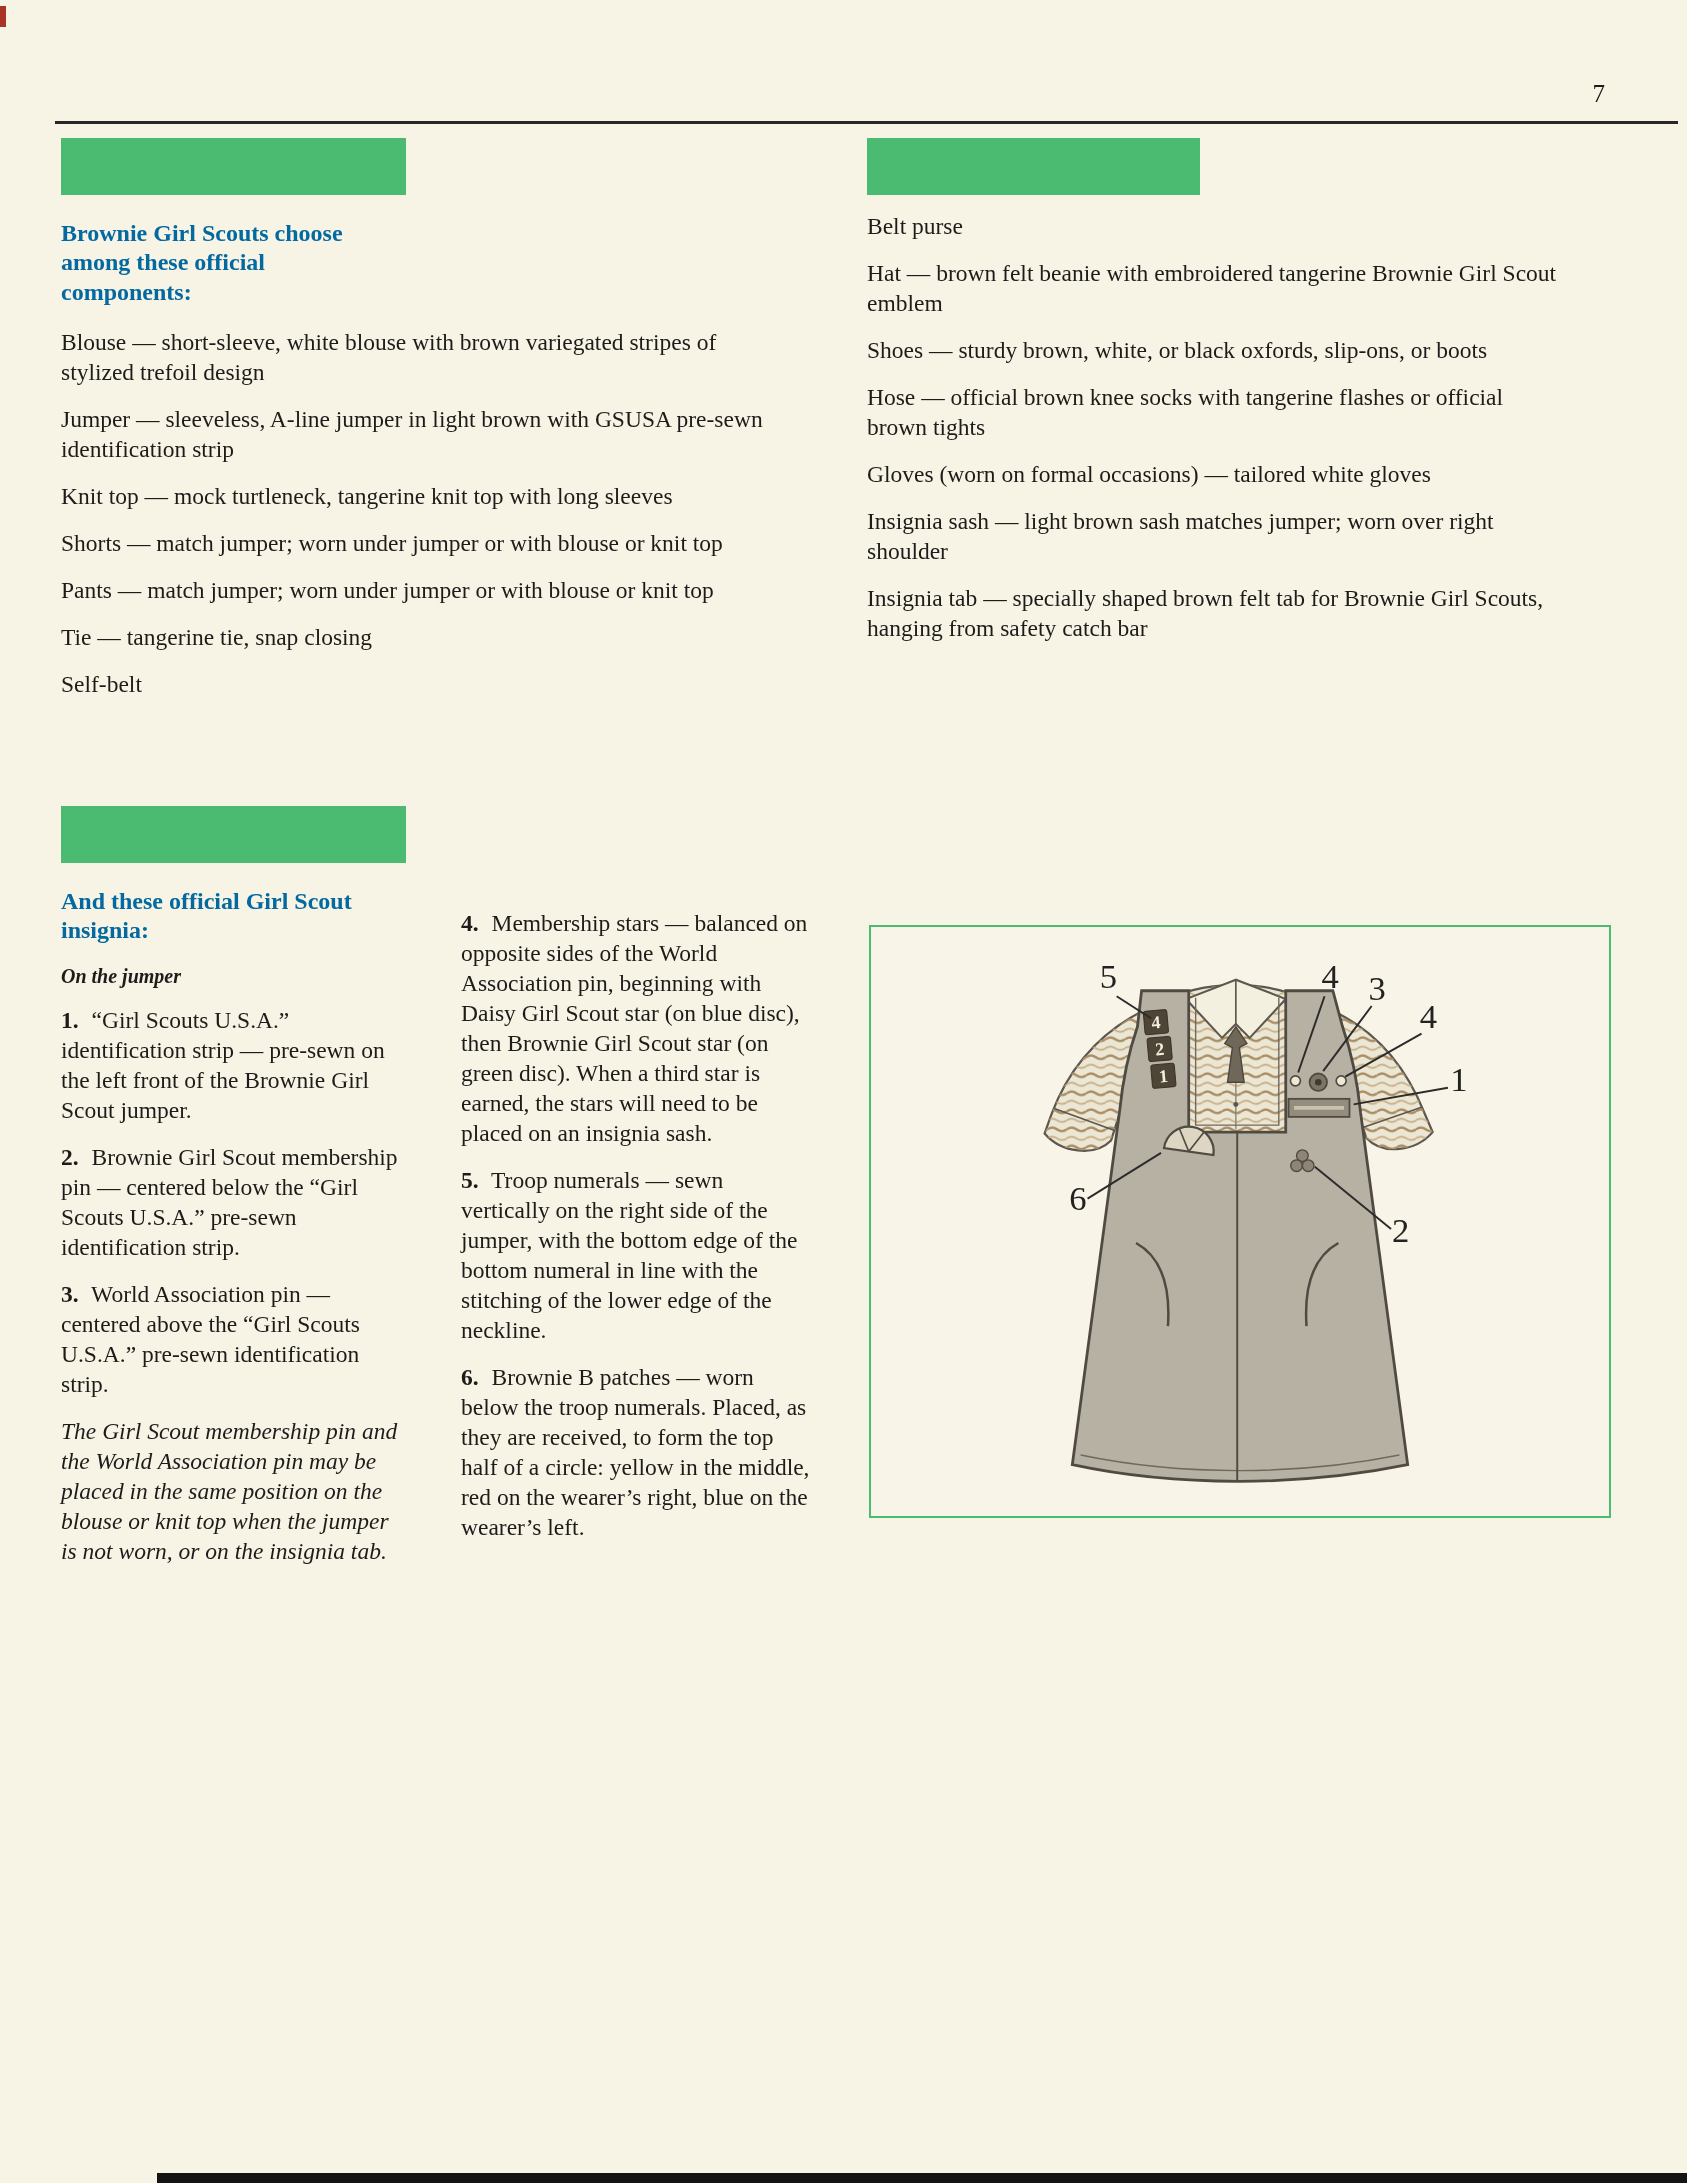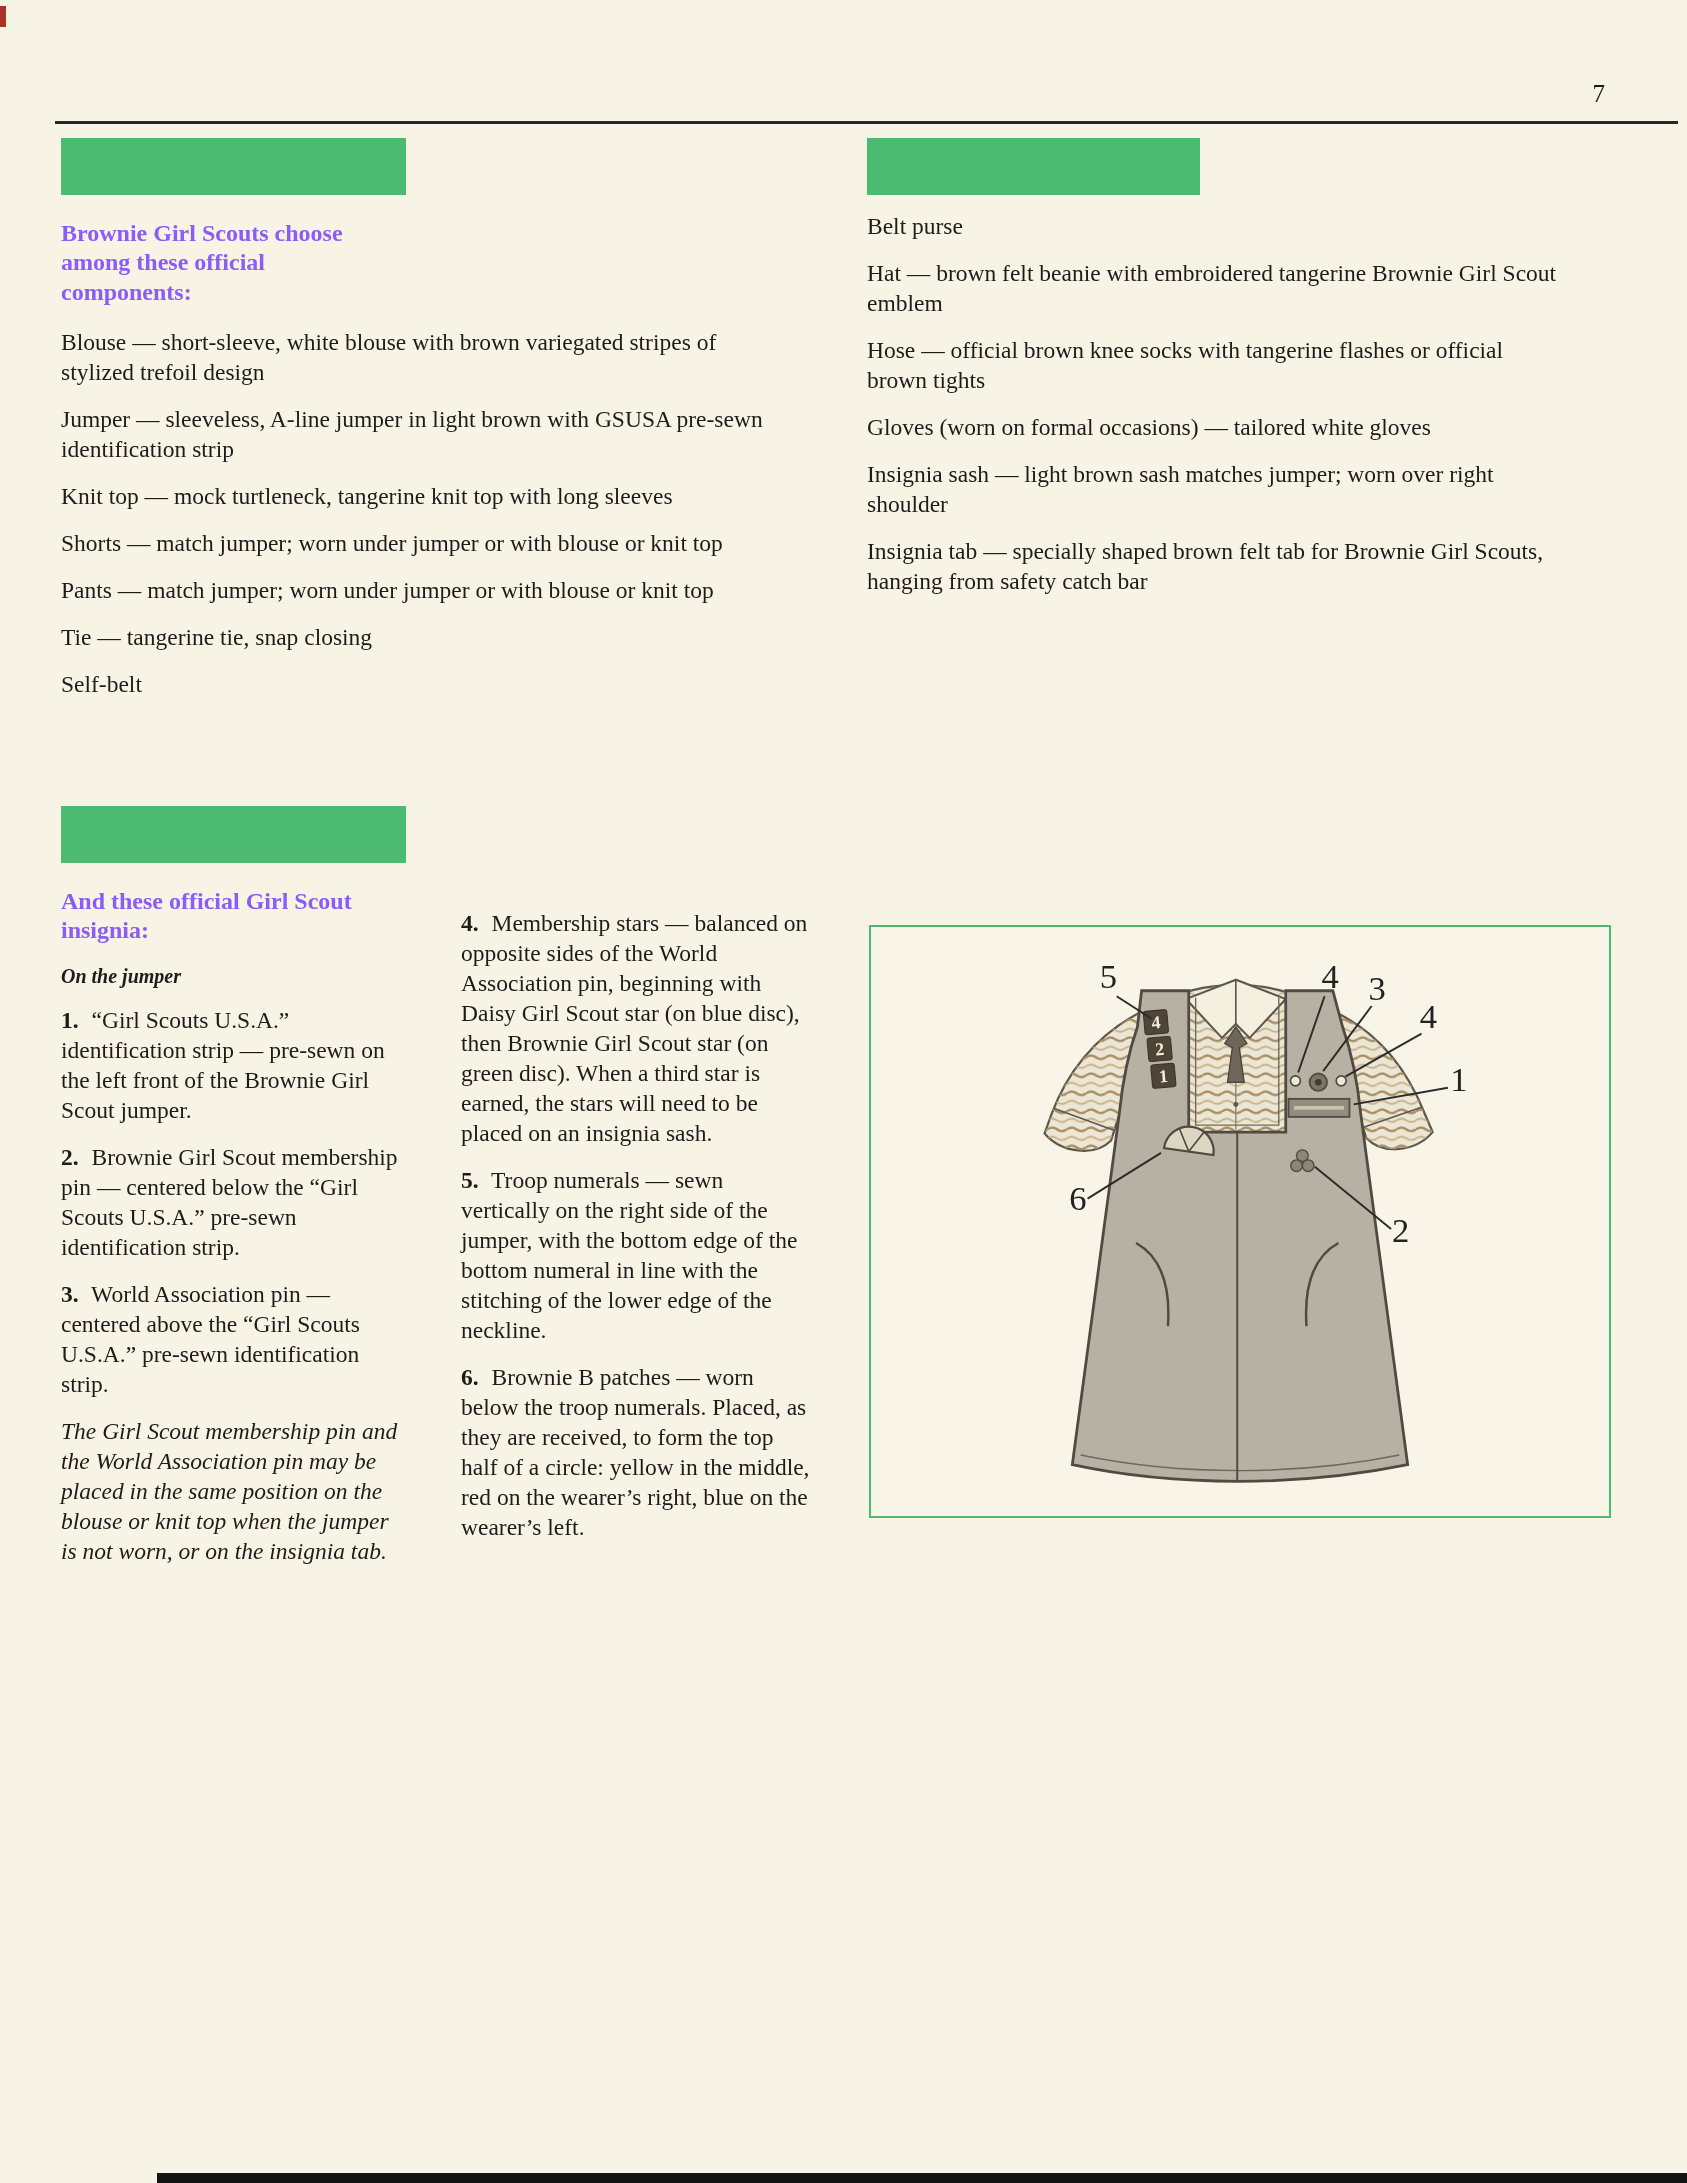--- a/index.html
+++ b/index.html
@@ -8,21 +8,21 @@
   .page{
     position:relative;width:1688px;height:2183px;margin:0 auto;
     background:#f7f3e5;color:#1d1c1a;overflow:hidden;
   }
   .corner-mark{position:absolute;left:0;top:5.5px;width:6.2px;height:21px;background:#a83427}
   .pageno{position:absolute;top:81px;right:83px;font-size:25px;line-height:1}
   .rule{position:absolute;top:121px;left:55px;right:9.7px;height:2.8px;background:#272727}
 
   .bar{background:#4bbb72;height:57px}
   h2.green{
-    color:#8b5cf6;font-size:24px;font-weight:bold;line-height:1.24;
+    color:#0369a1;font-size:24px;font-weight:bold;line-height:1.24;
     margin:23.5px 0 19.3px 0;max-width:331px;
   }
   p.item{font-size:23.5px;line-height:30px;margin:16px 0 17px 0}
   p.item b{padding-right:7px}
   p.subhead{font-size:20px;font-weight:bold;font-style:italic;margin:0 0 16.6px 0}
   p.note{font-size:23.5px;line-height:30px;font-style:italic;margin:5.5px 0 0 0}
 
   .top-cols{position:absolute;left:61px;top:138px;width:1572px;display:flex}
   .col-l{width:704px}
   .col-l .bar{width:345px}
@@ -64,20 +64,21 @@
       <p class="item">Knit top — mock turtleneck, tangerine knit top with long sleeves</p>
       <p class="item">Shorts — match jumper; worn under jumper or with blouse or knit top</p>
       <p class="item">Pants — match jumper; worn under jumper or with blouse or knit top</p>
       <p class="item">Tie — tangerine tie, snap closing</p>
       <p class="item">Self-belt</p>
     </div>
     <div class="col-r">
       <div class="bar"></div>
       <p class="item">Belt purse</p>
       <p class="item">Hat — brown felt beanie with embroidered tangerine Brownie Girl Scout emblem</p>
+      <p class="item">Shoes — sturdy brown, white, or black oxfords, slip-ons, or boots</p>
       <p class="item">Hose — official brown knee socks with tangerine flashes or official brown tights</p>
       <p class="item">Gloves (worn on formal occasions) — tailored white gloves</p>
       <p class="item">Insignia sash — light brown sash matches jumper; worn over right shoulder</p>
       <p class="item">Insignia tab — specially shaped brown felt tab for Brownie Girl Scouts, hanging from safety catch bar</p>
     </div>
   </div>
 
   <div class="mid">
 
     <div class="colA">

